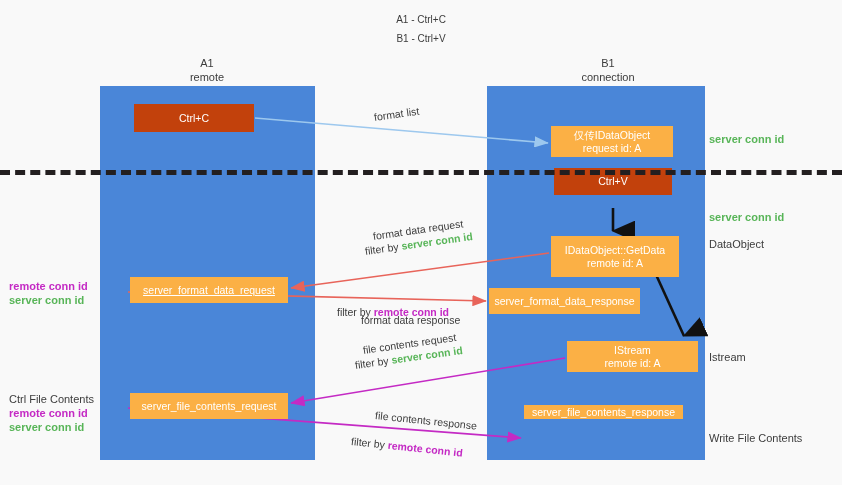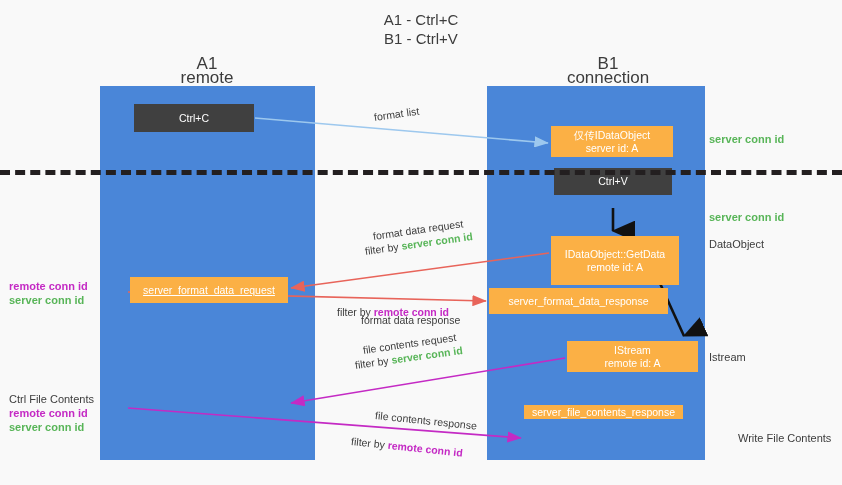--- a/index.html
+++ b/index.html
@@ -10,66 +10,66 @@
     color:#3c3c3c;
     overflow:hidden;
     position:relative;
   }
   #stage{position:absolute;left:0;top:0;width:842px;height:485px;}
   .abs{position:absolute;}
 
   
   #title{
     left:0;top:10px;width:842px;text-align:center;
-    font-size:15px;line-height:19px;color:#3c3c3c;white-space:pre-line;
+    font-size:10px;line-height:19px;color:#3c3c3c;white-space:pre-line;
   }
 
   
   .col-head{
-    font-size:17px;line-height:13.5px;text-align:center;color:#3c3c3c;
+    font-size:11px;line-height:13.5px;text-align:center;color:#3c3c3c;
     white-space:pre-line;
   }
   #head-a1{left:132px;top:57px;width:150px;}
   #head-b1{left:533px;top:57px;width:150px;text-align:center;}
 
   
   .lane{background:#4a86d8;}
   #lane-a1{left:100px;top:86px;width:215px;height:374px;}
   #lane-b1{left:487px;top:86px;width:218px;height:374px;}
 
   
   .box{
     box-sizing:border-box;
     display:flex;align-items:center;justify-content:center;
     color:#ffffff;text-align:center;
     font-size:10.5px;line-height:12.5px;white-space:pre-line;
   }
-  .green{background:#404040;}
+  .green{background:#c2410c;}
   .orange{background:#fbb045;}
 
   #box-ctrlc{left:134px;top:104px;width:120px;height:28px;}
   #box-idataobject{left:551px;top:126px;width:122px;height:31px;}
   #box-ctrlv{left:554px;top:168px;width:118px;height:27px;}
-  #box-getdata{left:551px;top:236px;width:128px;height:49px;}
+  #box-getdata{left:551px;top:236px;width:128px;height:41px;}
   #box-fmt-req{left:130px;top:277px;width:158px;height:26px;text-decoration:underline;}
-  #box-fmt-resp{left:489px;top:288px;width:179px;height:26px;}
+  #box-fmt-resp{left:489px;top:288px;width:151px;height:26px;}
   #box-istream{left:567px;top:341px;width:131px;height:31px;}
   #box-file-req{left:130px;top:393px;width:158px;height:26px;}
   #box-file-resp{left:524px;top:405px;width:159px;height:14px;}
 
   
   .right-note{font-size:11px;line-height:14px;}
   .green-txt{color:#58b558;font-weight:bold;}
   .magenta-txt{color:#c42ac4;font-weight:bold;}
   .plain-txt{color:#3c3c3c;}
   #note-scid-1{left:709px;top:132px;}
   #note-scid-2{left:709px;top:210px;}
   #note-dataobject{left:709px;top:237px;}
   #note-istream{left:709px;top:350px;}
-  #note-writefile{left:738px;top:431px;}
+  #note-writefile{left:709px;top:431px;}
 
   
   .left-note{font-size:11px;line-height:14px;text-align:left;}
   #note-left-1{left:9px;top:279px;}
   #note-readfile{left:9px;top:392px;}
 
   
   .arrow-label{
     font-size:10.5px;line-height:14px;color:#3c3c3c;
     white-space:nowrap;
@@ -137,28 +137,29 @@
 
     <line x1="653" y1="268" x2="684" y2="336" stroke="#111111" stroke-width="2.6" marker-end="url(#ah-blk)"></line>
 
     <line x1="565" y1="358" x2="291" y2="403" stroke="#c42ac4" stroke-width="1.6" marker-end="url(#ah-mag)"></line>
 
     <line x1="128" y1="408" x2="521" y2="438" stroke="#c42ac4" stroke-width="1.6" marker-end="url(#ah-mag)"></line>
   </svg>
 
   <div class="abs box green" id="box-ctrlc">Ctrl+C</div>
   <div class="abs box orange" id="box-idataobject">仅传IDataObject
-server id: A</div>
+request id: A</div>
   <div class="abs box green" id="box-ctrlv">Ctrl+V</div>
   <div class="abs box orange" id="box-getdata">IDataObject::GetData
 remote id: A</div>
   <div class="abs box orange" id="box-fmt-req">server_format_data_request</div>
   <div class="abs box orange" id="box-fmt-resp">server_format_data_response</div>
   <div class="abs box orange" id="box-istream">IStream
 remote id: A</div>
+  <div class="abs box orange" id="box-file-req">server_file_contents_request</div>
   <div class="abs box orange" id="box-file-resp">server_file_contents_response</div>
 
   <div class="abs" id="dash-line"></div>
 
   <div class="abs right-note green-txt" id="note-scid-1">server conn id</div>
   <div class="abs right-note green-txt" id="note-scid-2">server conn id</div>
   <div class="abs right-note plain-txt" id="note-dataobject">DataObject</div>
   <div class="abs right-note plain-txt" id="note-istream">Istream</div>
   <div class="abs right-note plain-txt" id="note-writefile">Write File Contents</div>
 

